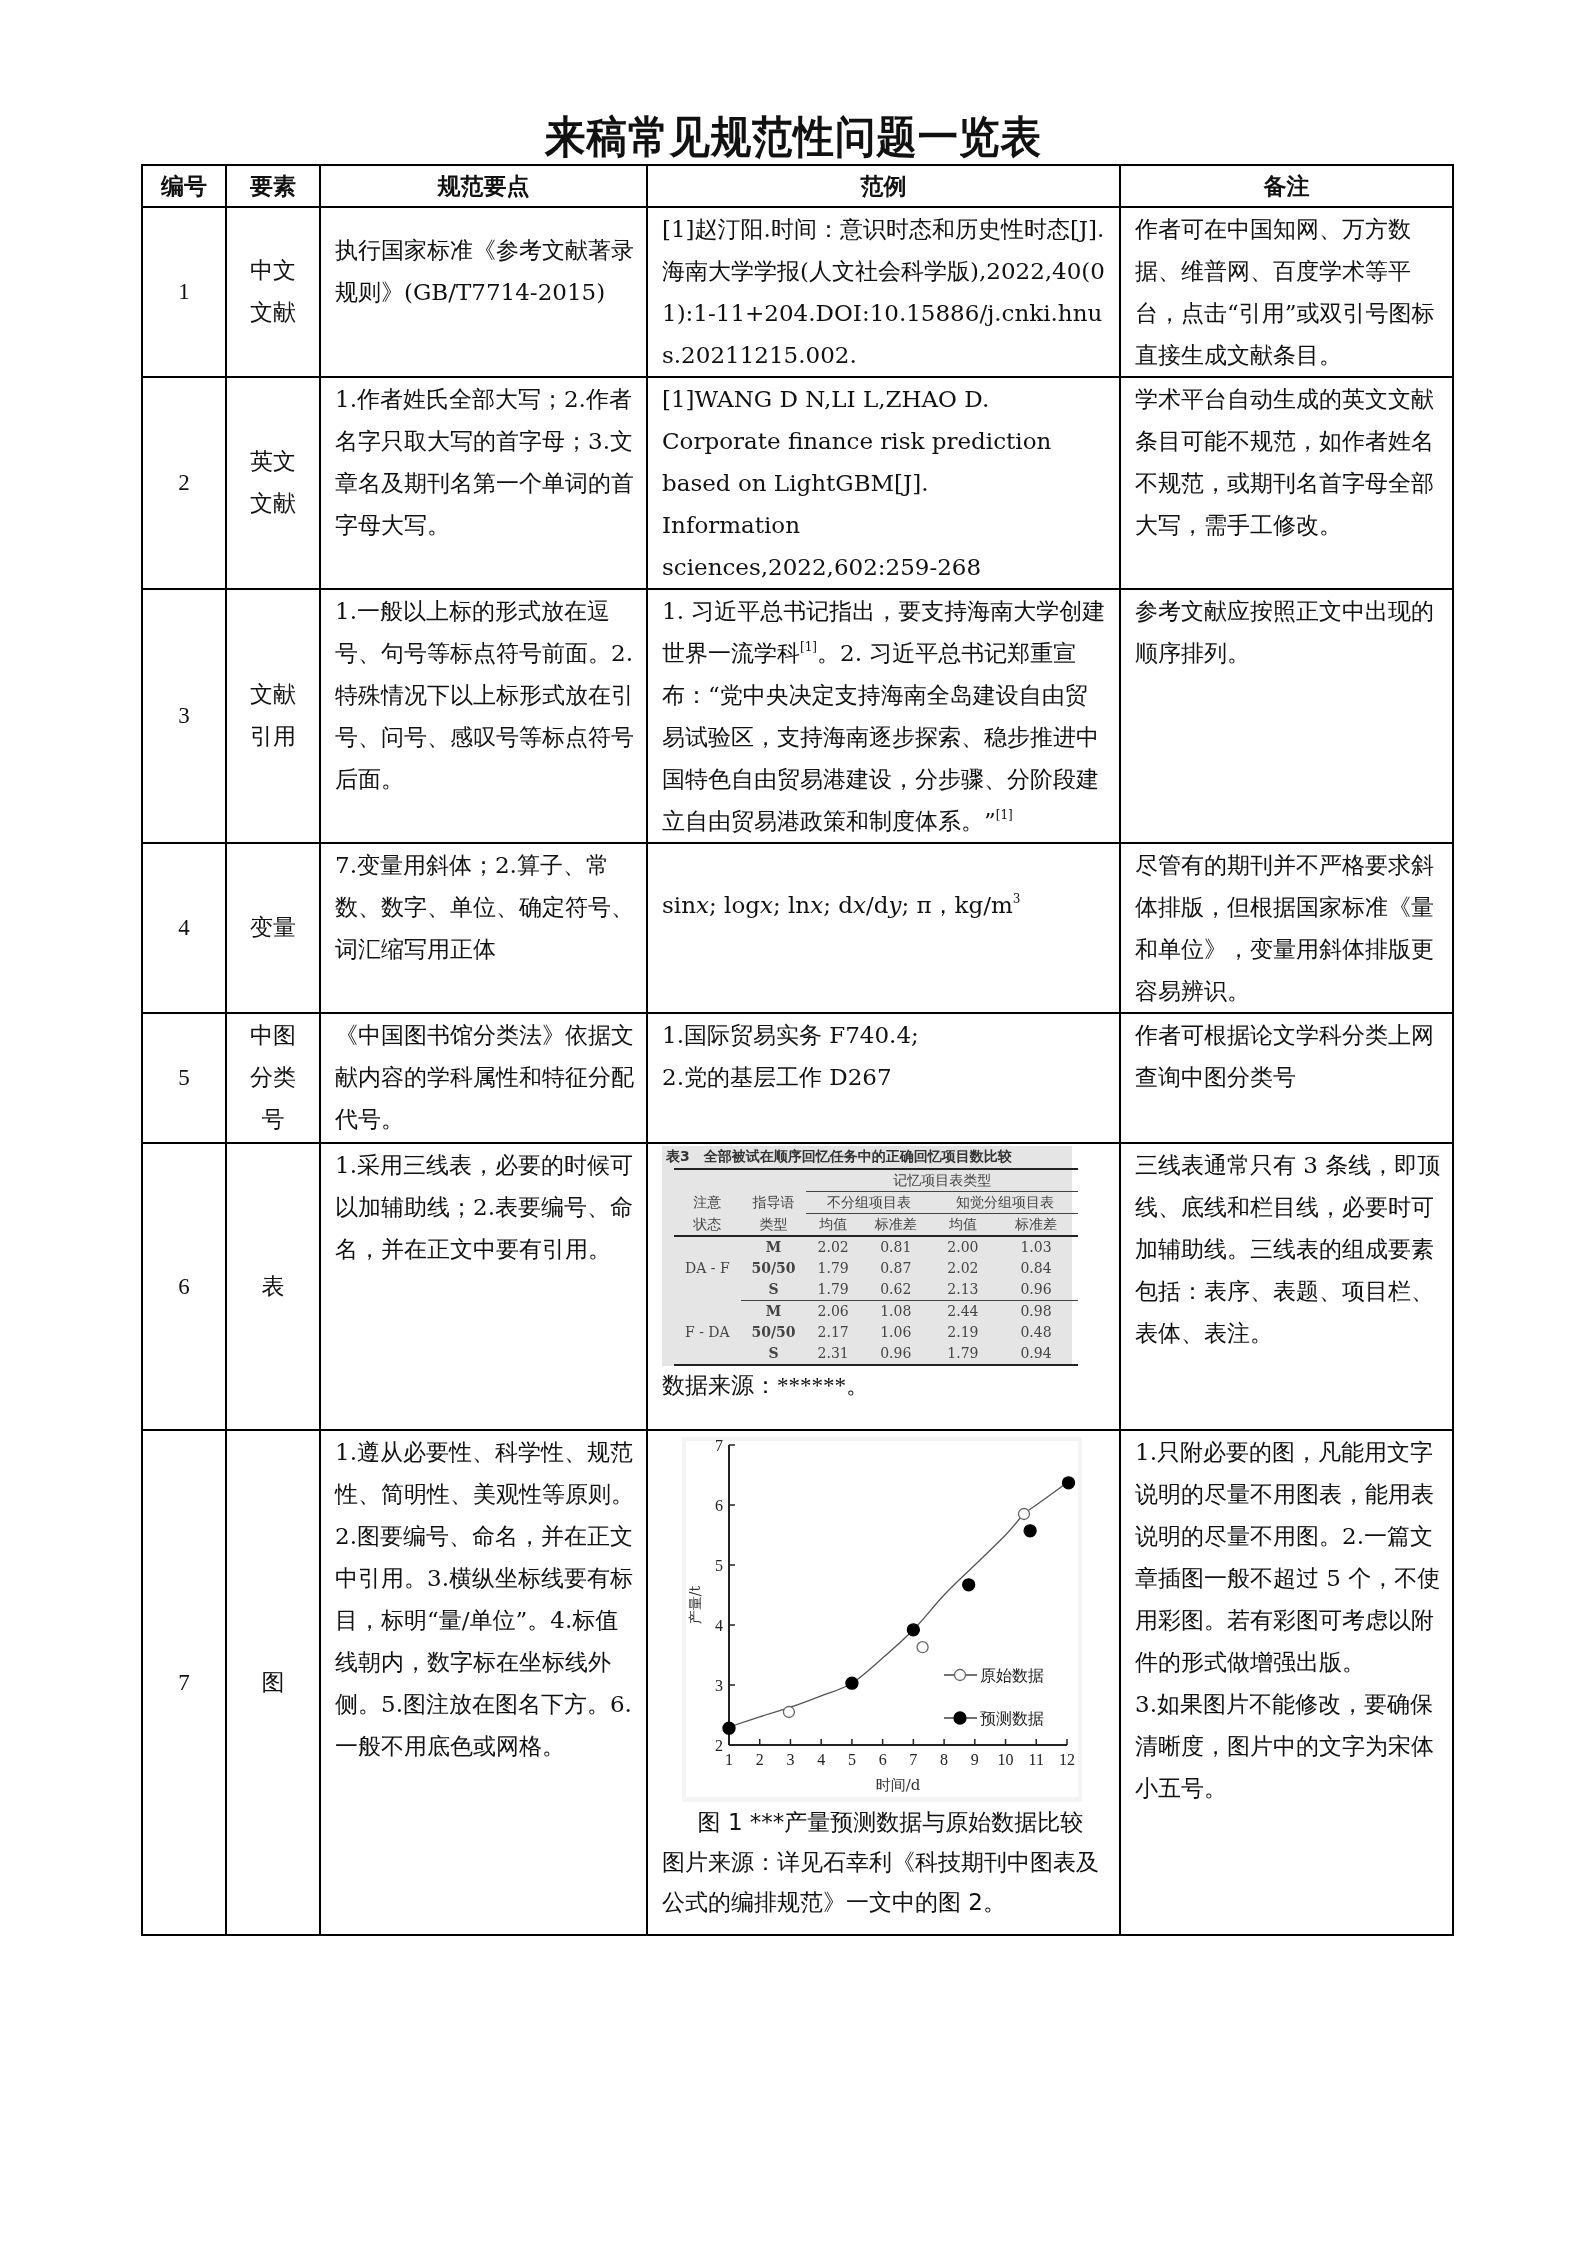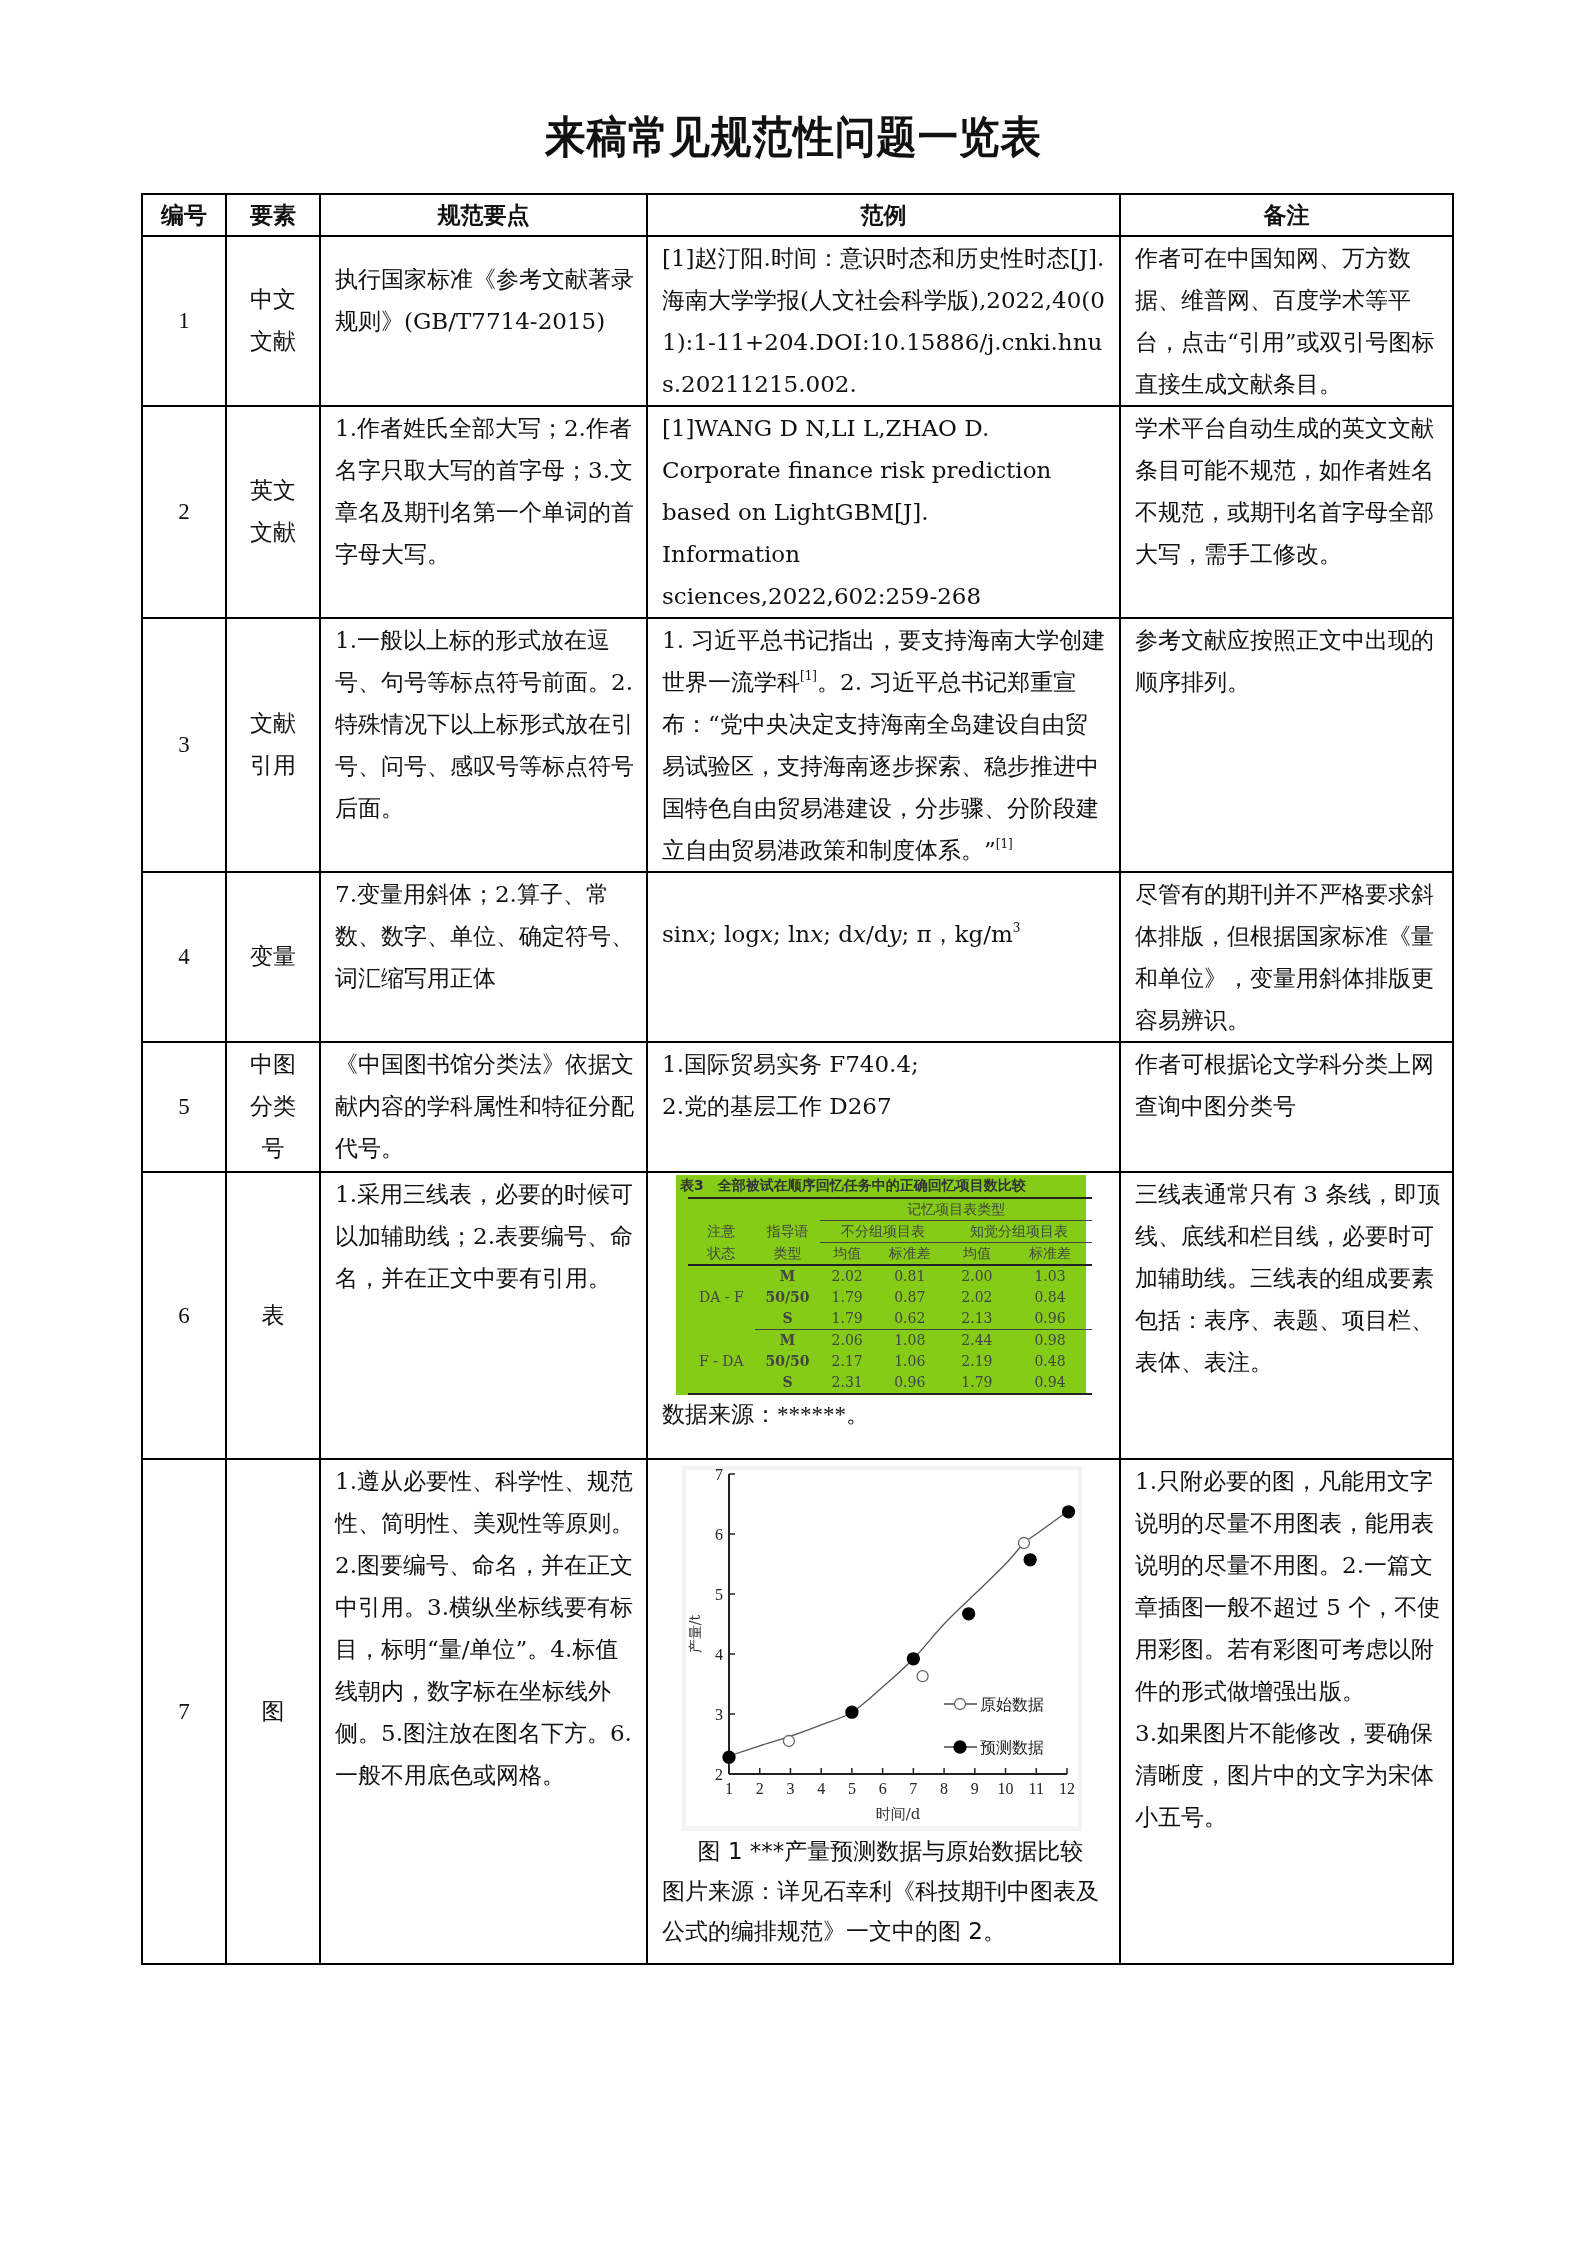--- a/index.html
+++ b/index.html
@@ -1,29 +1,29 @@
 <!DOCTYPE html>
 <html><head>
 <meta charset="utf-8">
 <style>
   html, body { margin:0; padding:0; background:#ffffff; }
   body { width:1587px; height:2245px; position:relative; font-family:"Liberation Serif","DejaVu Serif",serif; color:#111; }
   .title { position:absolute; left:0; width:1587px; top:108px; text-align:center; font-size:44px; letter-spacing:1px; font-family:"DejaVu Serif","Liberation Serif",serif; font-weight:bold; transform:scaleX(0.92); }
-  table.main { position:absolute; left:141px; top:193px; border-collapse:collapse; table-layout:fixed; width:1311px; }
+  table.main { position:absolute; left:141px; top:164px; border-collapse:collapse; table-layout:fixed; width:1311px; }
   table.main td, table.main th { border:2px solid #000; vertical-align:top; padding:0; }
   table.main th { height:40px; font-size:23px; font-weight:bold; text-align:center; vertical-align:middle; font-family:"DejaVu Serif",serif; }
   .c-no { width:84px; } .c-el { width:94px; } .c-pt { width:327px; } .c-ex { width:473px; } .c-nt { width:333px; }
   .cell { font-size:23px; line-height:42px; padding:0 10px 0 14px; font-family:"DejaVu Serif","Liberation Serif",serif; }
   .num { text-align:center; vertical-align:middle !important; font-size:23px; }
   .el { text-align:center; vertical-align:middle !important; font-size:23px; line-height:42px; padding:0 8px;margin-left:16px; }
   .el span { display:block; }
   sup { font-size:12px; vertical-align:top; position:relative; top:-6px; }
   .italic { font-style:italic; }
   
-  .inner-wrap { margin:2px 0 0 28px; width:410px; background:#84cc16; }
+  .inner-wrap { margin:2px 0 0 14px; width:410px; background:#e5e5e5; }
   .inner-title { font-size:14px; font-weight:bold; padding:2px 4px; white-space:nowrap; font-family:"DejaVu Sans",sans-serif; color:#333; }
   table.inner { border-collapse:collapse; width:404px; margin-left:12px; font-size:14px; color:#444; font-family:"DejaVu Serif",serif; }
   table.inner td { border:none; text-align:center; height:21px; padding:0; vertical-align:middle; line-height:21px; }
   table.inner tr.top td { border-top:2px solid #222; }
   table.inner tr.bot td { border-bottom:2px solid #222; }
   table.inner td.ul { border-bottom:1px solid #444; }
   table.inner tr.mid td.mc { border-top:1px solid #444; }
   .source { font-size:23px; line-height:40px; padding-left:14px; }
   .chart-wrap { margin:6px 0 0 34px; width:400px; height:365px; background:#f3f4f6; position:relative; }
   .caption { font-size:23px; line-height:40px; padding-left:14px; font-family:"DejaVu Sans",sans-serif; }

